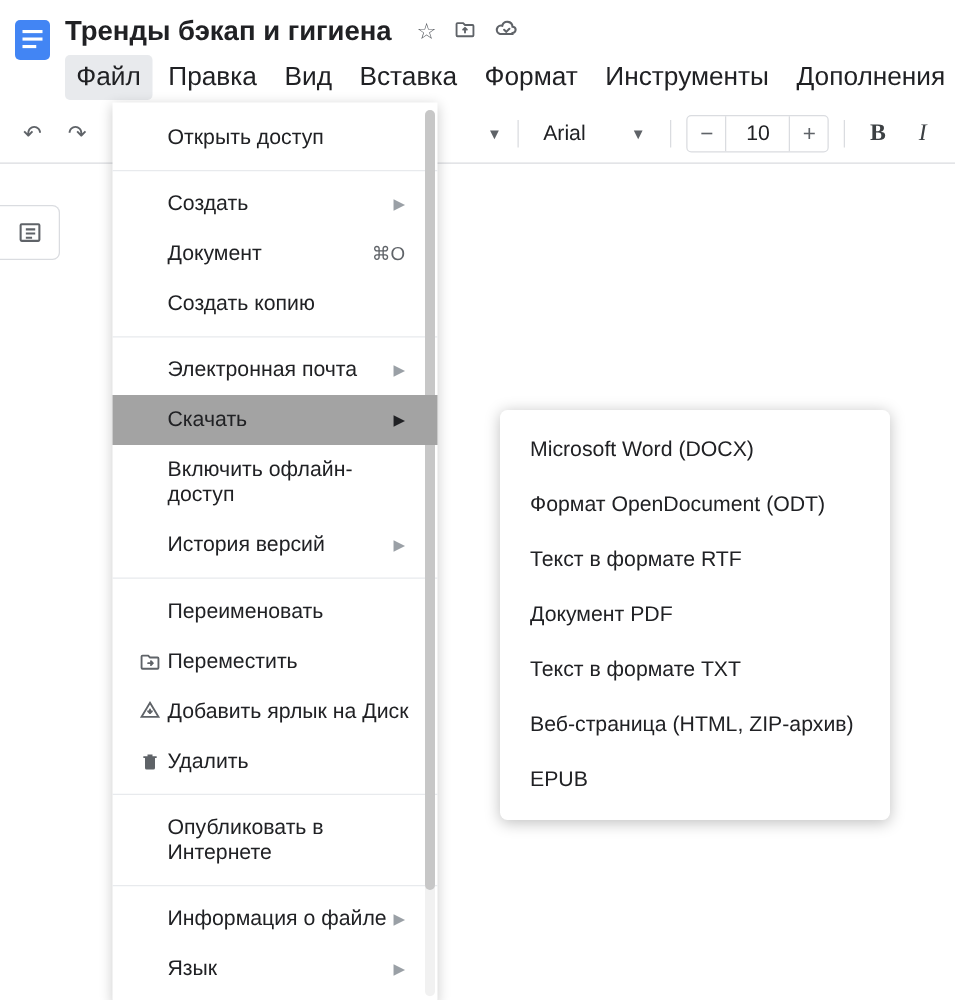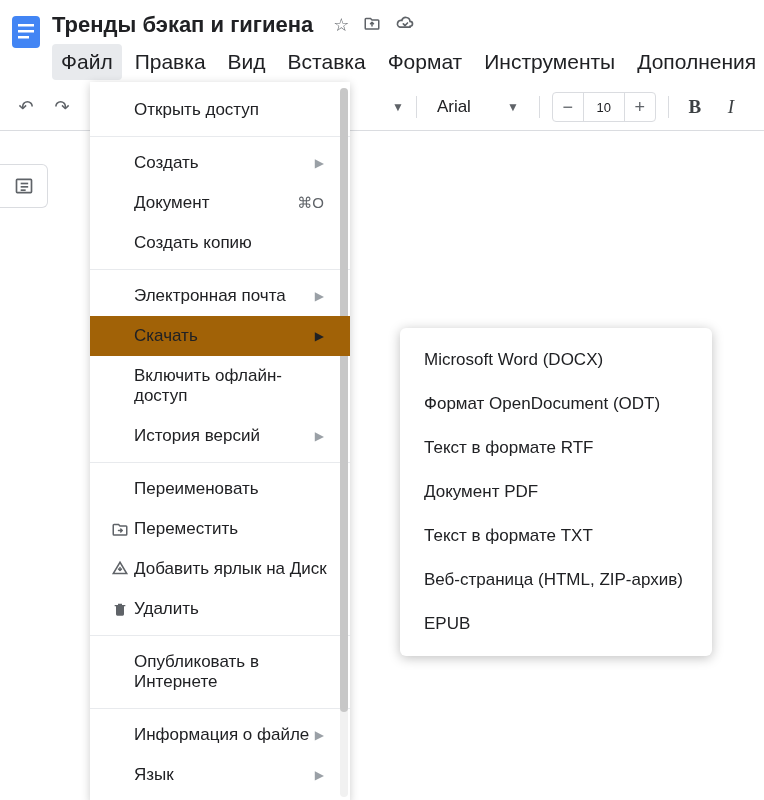--- a/index.html
+++ b/index.html
@@ -15,30 +15,30 @@
 .menubar{display:flex;gap:4px;padding:2px 0}
 .menu-item{padding:6px 9px;font-size:21px;color:#202124;cursor:pointer;border-radius:4px}
 .menu-item.active{background:#e8eaed}
 .toolbar{display:flex;align-items:center;padding:8px 12px;border-bottom:1px solid #dadce0;gap:8px;margin-top:2px}
 .tb-btn{width:28px;height:28px;display:flex;align-items:center;justify-content:center;color:#5f6368;font-size:18px}
 .tb-sep{width:1px;height:22px;background:#dadce0;margin:0 4px}
 .font-sel{display:flex;align-items:center;gap:36px;font-size:17px;color:#202124;padding:4px 8px}
 .font-sel .dd{color:#5f6368;font-size:12px}
 .size-ctrl{display:flex;align-items:center;border:1px solid #dadce0;border-radius:4px;height:30px}
 .size-ctrl .btn{width:30px;text-align:center;font-size:18px;color:#5f6368;cursor:pointer}
-.size-ctrl .val{width:42px;text-align:center;font-size:13px;border-left:1px solid #dadce0;border-right:1px solid #dadce0;height:100%;display:flex;align-items:center;justify-content:center}
+.size-ctrl .val{width:52px;text-align:center;font-size:17px;border-left:1px solid #dadce0;border-right:1px solid #dadce0;height:100%;display:flex;align-items:center;justify-content:center}
 .tb-bold{font-weight:bold;font-size:19px;font-family:"Times New Roman",serif;color:#3c4043}
 .tb-italic{font-style:italic;font-size:19px;font-family:"Times New Roman",serif;color:#3c4043}
 .outline-tab{position:absolute;left:0;top:164px;width:48px;height:44px;border:1px solid #dadce0;border-left:none;border-radius:0 6px 6px 0;display:flex;align-items:center;justify-content:center;background:#fff}
 .outline-tab svg{width:20px;height:20px}
 .dropdown{position:absolute;left:90px;top:82px;width:260px;background:#fff;box-shadow:0 2px 10px rgba(0,0,0,0.2);border-radius:0 0 4px 4px;padding:8px 0;z-index:10}
 .dd-scroll{position:absolute;right:2px;top:6px;bottom:6px;width:8px;background:#f1f1f1;border-radius:4px}
 .dd-scroll-thumb{position:absolute;top:0;width:8px;height:88%;background:#c7c7c7;border-radius:4px}
 .dd-item{display:flex;align-items:center;padding:10px 16px 10px 16px;font-size:17px;color:#202124;cursor:pointer;position:relative}
-.dd-item.hover{background:#a16207}
+.dd-item.hover{background:#a3a3a3}
 .dd-icon{width:28px;display:flex;align-items:center;justify-content:center;color:#5f6368;margin-right:0px}
 .dd-icon.empty{width:28px}
 .dd-label{flex:1}
 .dd-arrow{color:#9aa0a6;font-size:12px;margin-right:10px}
 .dd-shortcut{color:#5f6368;font-size:15px;margin-right:10px}
 .dd-sep{height:1px;background:#e8eaed;margin:6px 0}
 .submenu{position:absolute;left:400px;top:328px;width:312px;background:#fff;box-shadow:0 2px 12px rgba(0,0,0,0.25);border-radius:6px;padding:10px 0;z-index:11}
 .sub-item{padding:12px 24px;font-size:17px;color:#202124;cursor:pointer}
 </style>
 </head>

